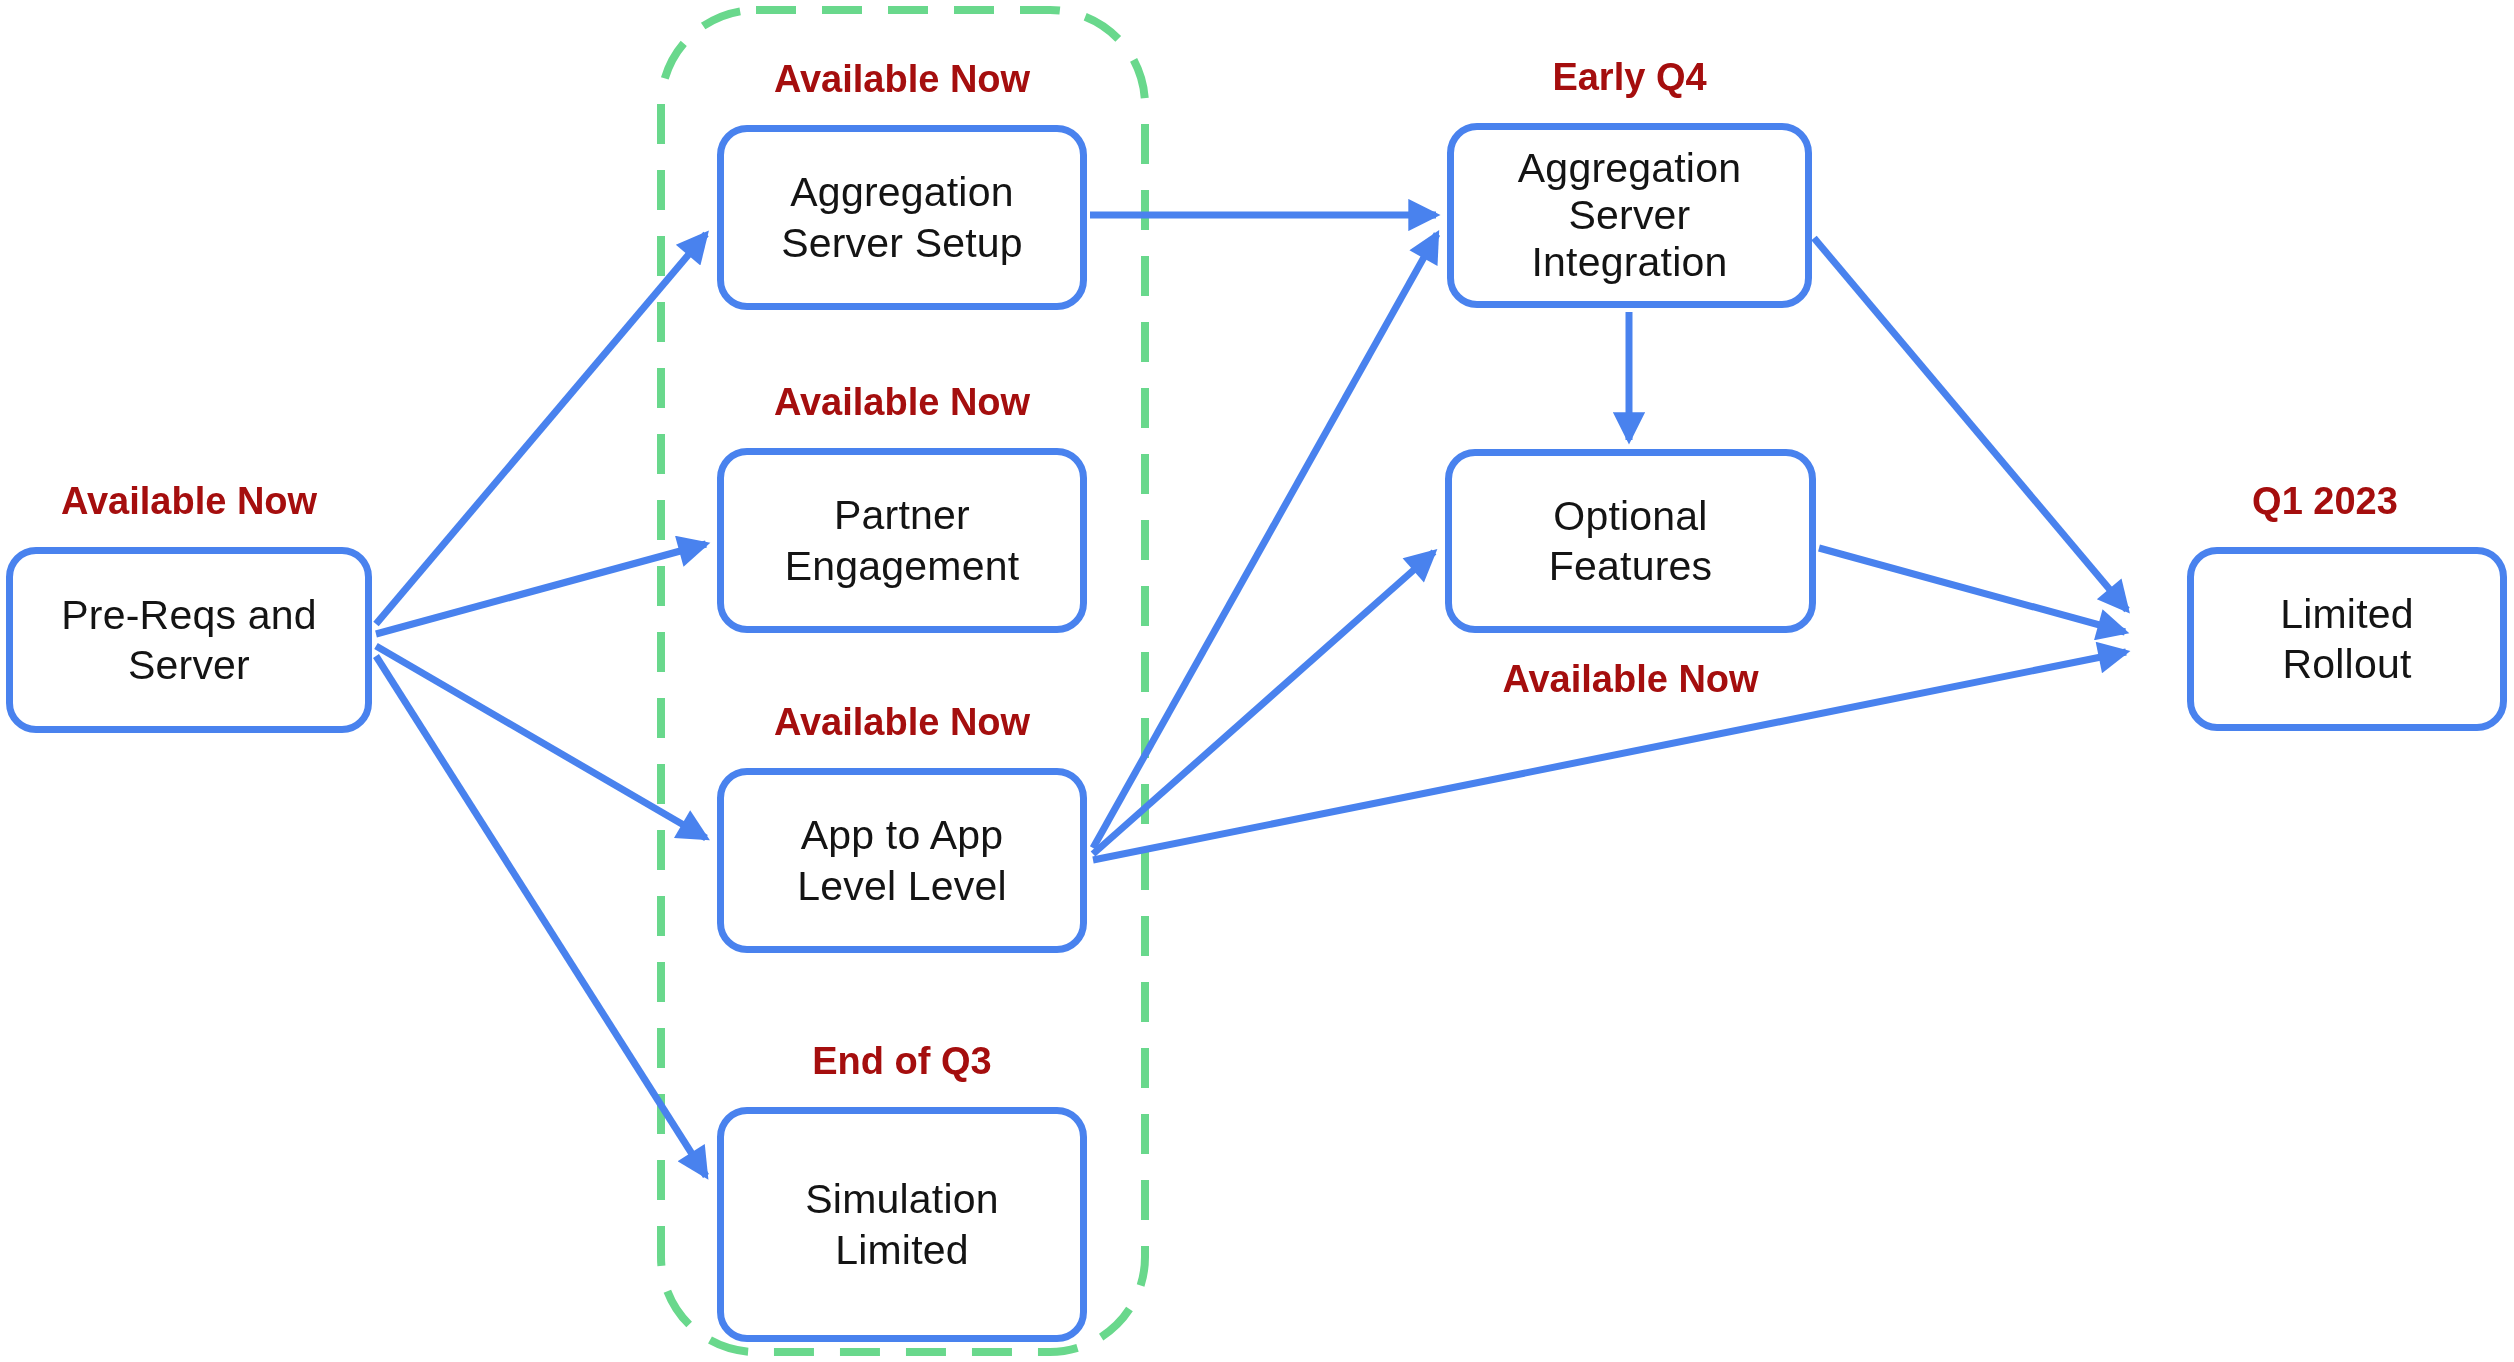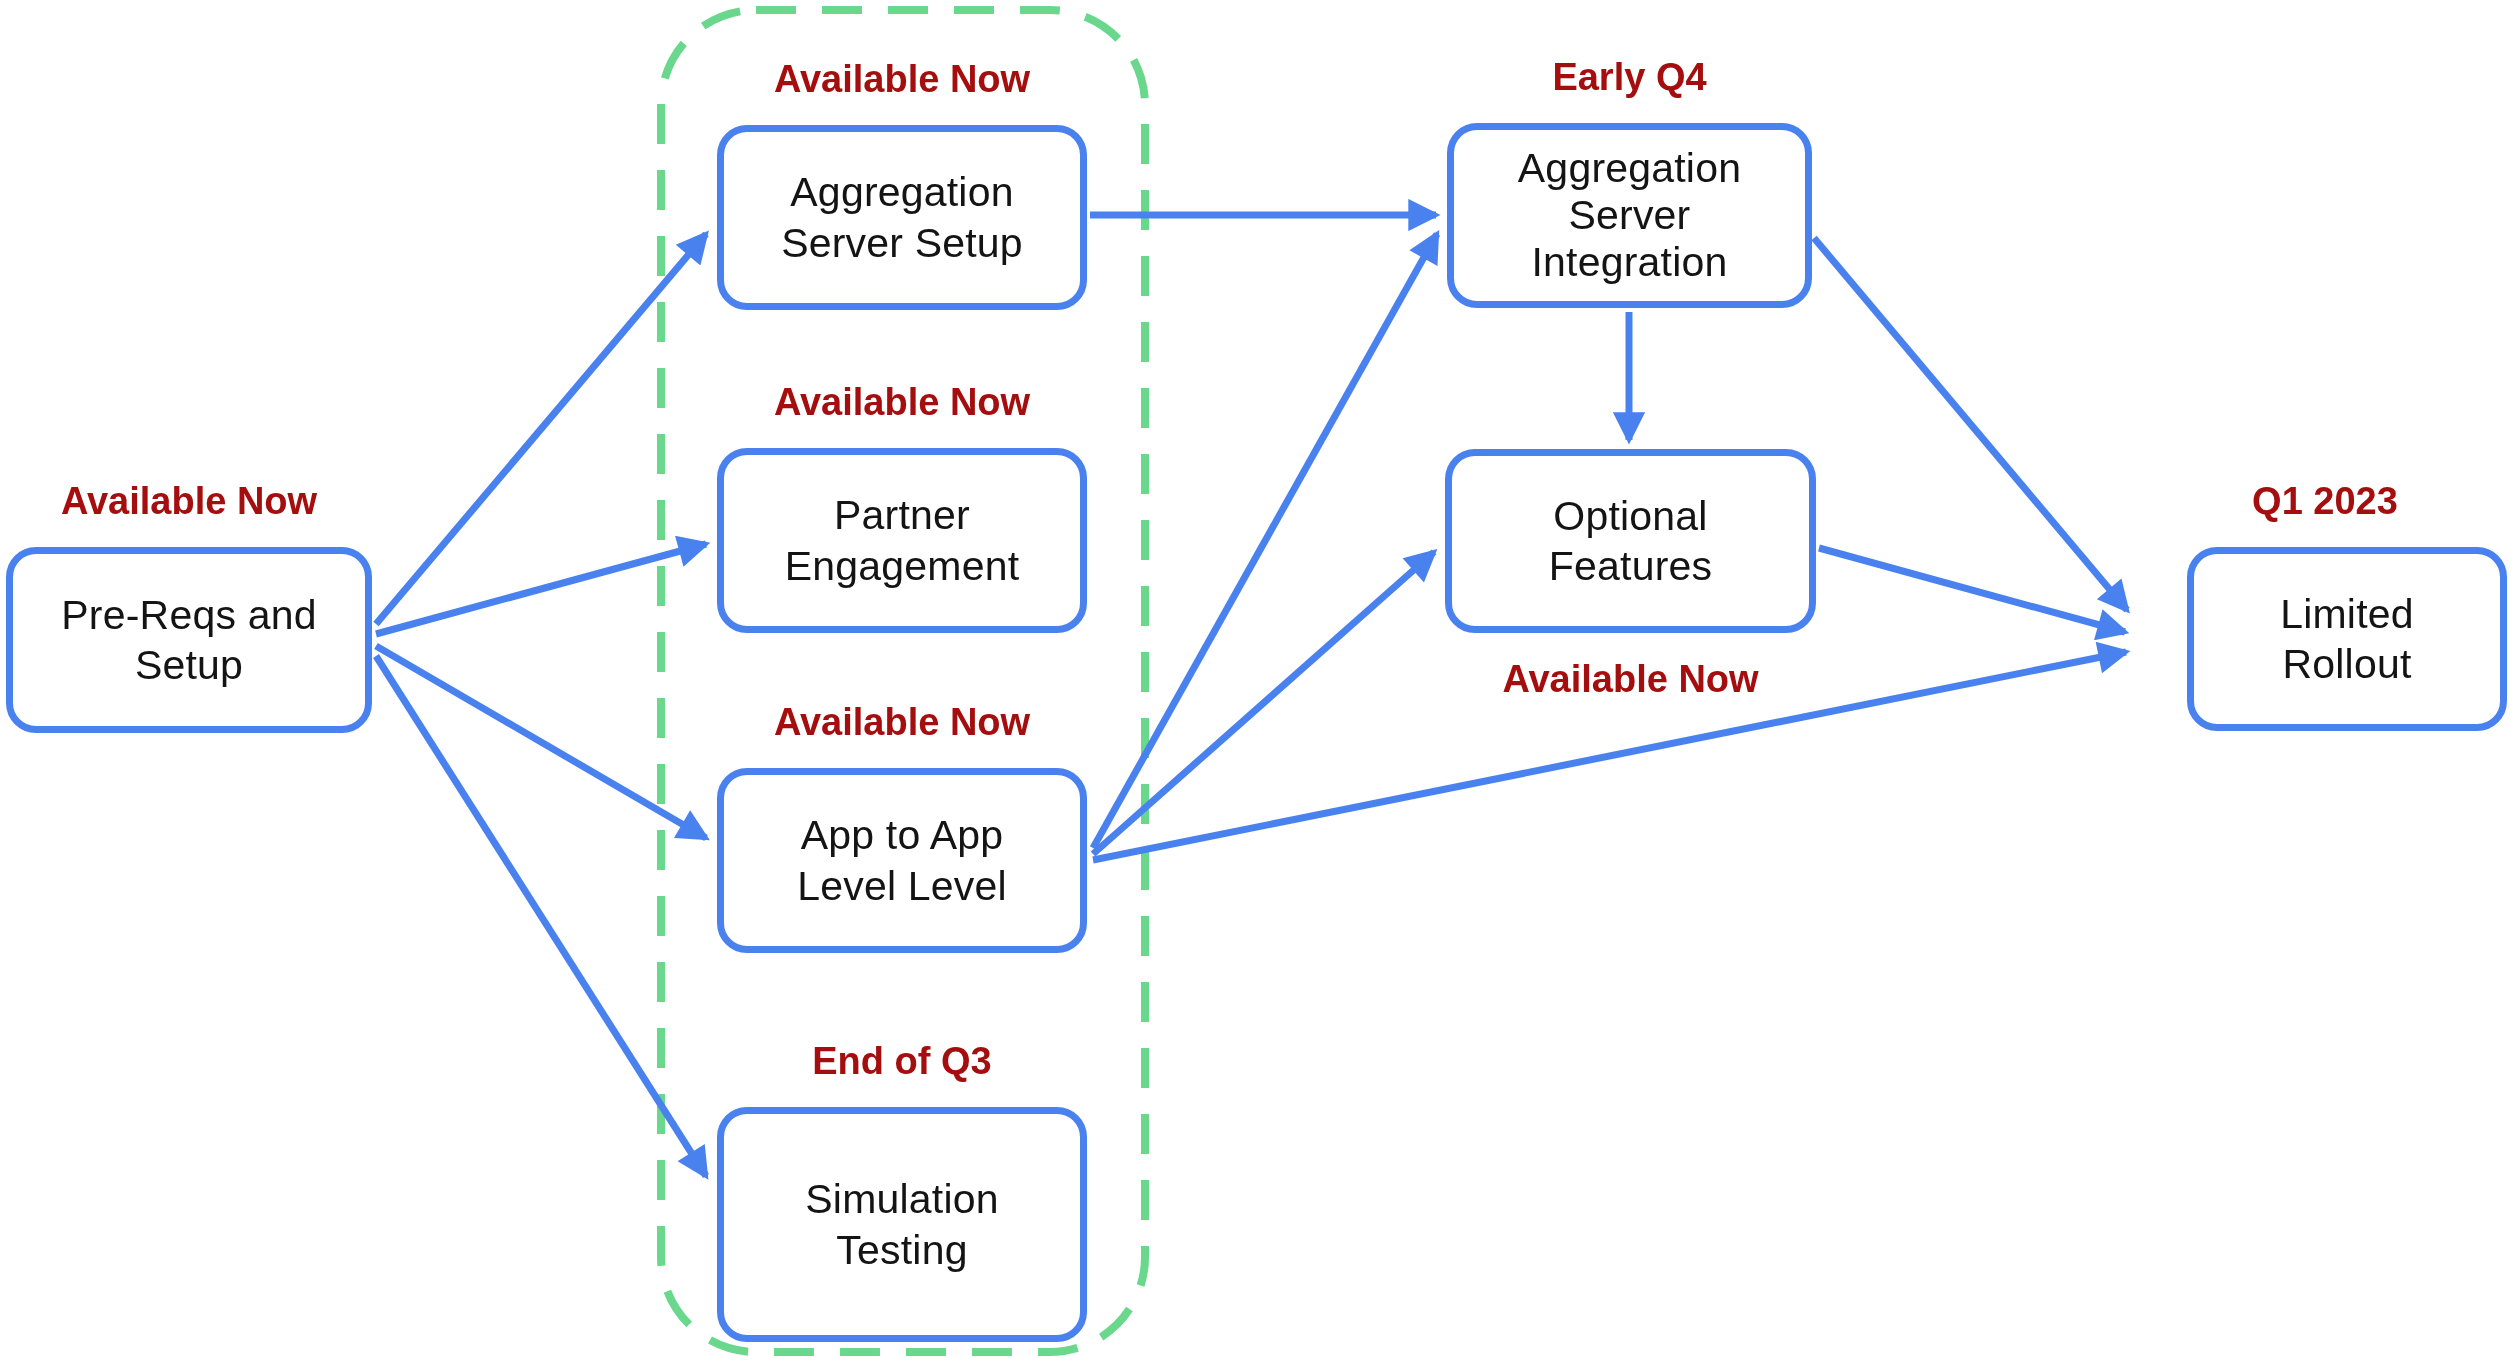--- a/index.html
+++ b/index.html
@@ -70,21 +70,21 @@
         <line x1="1629" y1="312" x2="1629" y2="440" class="edge" marker-end="url(#arrow)"></line>
         <line x1="1814" y1="238" x2="2127" y2="610" class="edge" marker-end="url(#arrow)"></line>
         <line x1="1819" y1="548" x2="2125" y2="632" class="edge" marker-end="url(#arrow)"></line>
       </g>
   </svg>
 
   <div class="node" style="left:6px;top:547px;width:366px;height:186px;">
     <div class="status above">Available Now</div>
     <div class="box">
       <div class="box-label">Pre-Reqs and
-Setup</div>
+Server</div>
     </div>
   </div>
 
   <div class="node" style="left:717px;top:125px;width:370px;height:185px;">
     <div class="status above">Available Now</div>
     <div class="box">
       <div class="box-label">Aggregation
 Server Setup</div>
     </div>
   </div>
@@ -102,21 +102,21 @@
     <div class="box">
       <div class="box-label">App to App
 Level Level</div>
     </div>
   </div>
 
   <div class="node" style="left:717px;top:1107px;width:370px;height:235px;">
     <div class="status above">End of Q3</div>
     <div class="box">
       <div class="box-label">Simulation
-Testing</div>
+Limited</div>
     </div>
   </div>
 
   <div class="node" style="left:1447px;top:123px;width:365px;height:185px;border-radius:8px;">
     <div class="status above">Early Q4</div>
     <div class="box">
       <div class="box-label" style="line-height:1.15;">Aggregation
 Server
 Integration</div>
     </div>

